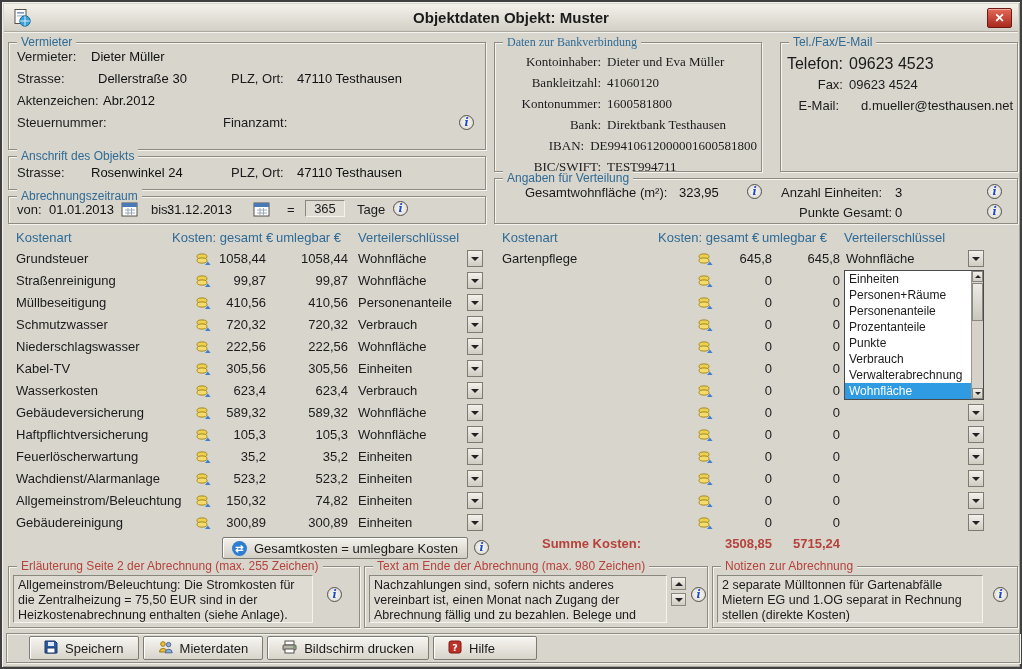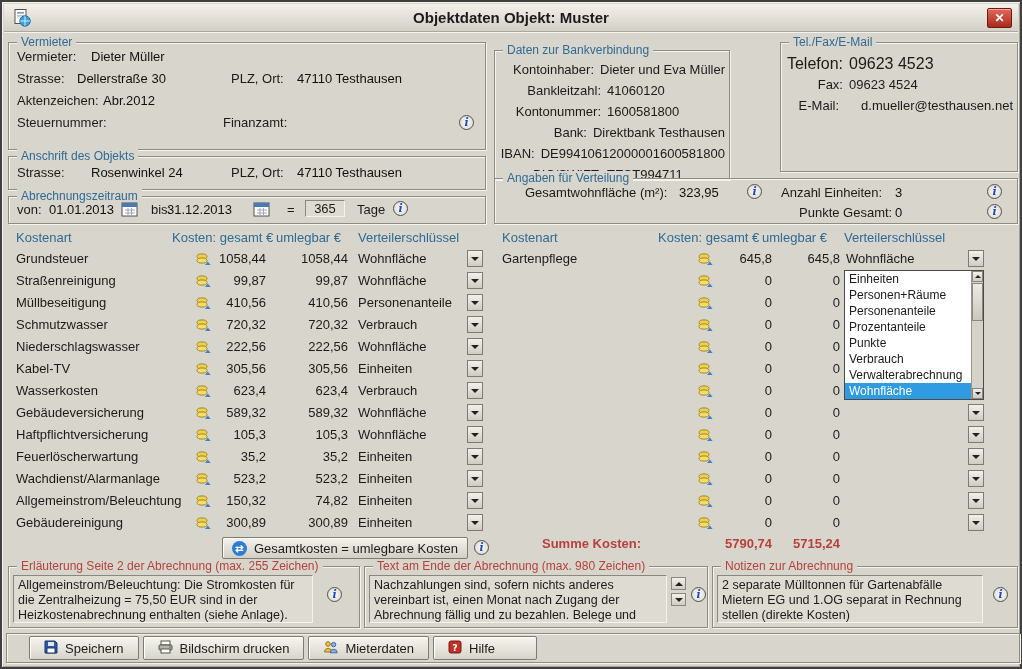--- a/index.html
+++ b/index.html
@@ -123,21 +123,21 @@
     <span class="close-btn">
       <span>✕</span>
     </span>
   </div>
 
   <div class="group" style="left:6px; top:40px; width:478px; height:108px;">
     <span class="legend">Vermieter</span>
     <span class="lbl" style="left:8px; top:6px;">Vermieter:</span>
     <span class="val" style="left:82px; top:6px;">Dieter Müller</span>
     <span class="lbl" style="left:8px; top:28px;">Strasse:</span>
-    <span class="val" style="left:68px; top:28px;">Dellerstraße 30</span>
+    <span class="val" style="left:89px; top:28px;">Dellerstraße 30</span>
     <span class="lbl" style="left:222px; top:28px;">PLZ, Ort:</span>
     <span class="val" style="left:288px; top:28px;">47110 Testhausen</span>
     <span class="lbl" style="left:8px; top:50px;">Aktenzeichen:</span>
     <span class="val" style="left:94px; top:50px;">Abr.2012</span>
     <span class="lbl" style="left:8px; top:72px;">Steuernummer:</span>
     <span class="val" style="left:100px; top:72px;"></span>
     <span class="lbl" style="left:214px; top:72px;">Finanzamt:</span>
     <span class="val" style="left:286px; top:72px;"></span>
     <span class="info" style="left:450px; top:72px;"></span>
   </div>
@@ -169,21 +169,21 @@
           <rect x="1" y="2" width="15" height="4" fill="#4a7ab5"></rect>
           <path d="M4 9 h10 M4 12 h10 M7 7 v7 M10.5 7 v7" stroke="#9aa8ba" stroke-width="1"></path>
         </svg>
     </span>
     <span class="eq" style="left:278px; top:5px;">=</span>
     <span class="tage-box" style="left:296px; top:3px;">365</span>
     <span class="lbl" style="left:348px; top:5px;">Tage</span>
     <span class="info" style="left:384px; top:4px;"></span>
   </div>
 
-  <div class="group" style="left:492px; top:48px; width:236px; height:130px;">
+  <div class="group" style="left:492px; top:40px; width:268px; height:130px;font-family:Liberation Serif, serif;">
     <span class="legend">Daten zur Bankverbindung</span>
     <div style="position:absolute; left:4px; top:8px; right:4px;">
 
     <div style="display:flex; height:21px; align-items:center; font-size:13px;">
           <span style="width:102px; text-align:right; margin-right:6px; white-space:nowrap;">Kontoinhaber:</span>
           <span style="white-space:nowrap;">Dieter und Eva Müller</span>
         </div>
         <div style="display:flex; height:21px; align-items:center; font-size:13px;">
           <span style="width:102px; text-align:right; margin-right:6px; white-space:nowrap;">Bankleitzahl:</span>
           <span style="white-space:nowrap;">41060120</span>
@@ -653,21 +653,21 @@
         </div>
         <div class="dd-item">
           <span>Verwalterabrechnung</span>
         </div>
         <div class="dd-item selected">
           <span>Wohnfläche</span>
         </div>
       </div>
 
     <span class="summe lab">Summe Kosten:</span>
-    <span class="summe g">5790,74</span>
+    <span class="summe g">3508,85</span>
     <span class="summe u">5715,24</span>
   </div>
 
   <div class="big-btn">
     <span class="sync">⇄</span>
     <span>Gesamtkosten = umlegbare Kosten</span>
   </div>
   <span class="info" style="left:472px; top:538px;"></span>
 
   <div class="group" style="left:6px; top:564px; width:352px; height:62px;">
@@ -700,42 +700,42 @@
     <div class="tb" style="min-width:96px;">
       <span>
         <svg width="14" height="14" viewBox="0 0 14 14">
             <path d="M1 1 h10 l2 2 v10 h-12 z" fill="#2c5aa0" stroke="#1a3a6e"></path>
             <rect x="4" y="2" width="6" height="4" fill="#dce8f8"></rect>
             <rect x="3" y="8" width="8" height="5" fill="#fff" stroke="#1a3a6e"></rect>
           </svg>
       </span>
       <span>Speichern</span>
     </div>
+    <div class="tb" style="min-width:120px;">
+      <span>
+        <svg width="15" height="14" viewBox="0 0 15 14">
+            <circle cx="5" cy="4" r="2.3" fill="#f0c040" stroke="#9a7a10"></circle>
+            <path d="M1.5 12 a3.6 3.6 0 0 1 7.2 0 z" fill="#f0c040" stroke="#9a7a10"></path>
+            <circle cx="10.6" cy="4.6" r="2.2" fill="#90b0d8" stroke="#4a6a9a"></circle>
+            <path d="M7.2 12.8 a3.4 3.4 0 0 1 7 0 z" fill="#90b0d8" stroke="#4a6a9a"></path>
+          </svg>
+      </span>
+      <span>Mieterdaten</span>
+    </div>
     <div class="tb" style="min-width:132px;">
       <span>
         <svg width="15" height="14" viewBox="0 0 15 14">
             <rect x="3" y="1" width="9" height="4" fill="#fff" stroke="#55524b"></rect>
             <rect x="1" y="5" width="13" height="5" rx="1" fill="#b8b5ad" stroke="#55524b"></rect>
             <rect x="3" y="9" width="9" height="4" fill="#fff" stroke="#55524b"></rect>
             <circle cx="12" cy="7" r="0.9" fill="#4a9a4a"></circle>
           </svg>
       </span>
       <span>Bildschirm drucken</span>
     </div>
-    <div class="tb" style="min-width:120px;">
-      <span>
-        <svg width="15" height="14" viewBox="0 0 15 14">
-            <circle cx="5" cy="4" r="2.3" fill="#f0c040" stroke="#9a7a10"></circle>
-            <path d="M1.5 12 a3.6 3.6 0 0 1 7.2 0 z" fill="#f0c040" stroke="#9a7a10"></path>
-            <circle cx="10.6" cy="4.6" r="2.2" fill="#90b0d8" stroke="#4a6a9a"></circle>
-            <path d="M7.2 12.8 a3.4 3.4 0 0 1 7 0 z" fill="#90b0d8" stroke="#4a6a9a"></path>
-          </svg>
-      </span>
-      <span>Mieterdaten</span>
-    </div>
     <div class="tb" style="min-width:104px;">
       <span>
         <svg width="14" height="14" viewBox="0 0 14 14">
             <rect x="1" y="1" width="12" height="12" rx="2" fill="#c03028" stroke="#7a1a14"></rect>
             <text x="7" y="10.5" font-size="9.5" fill="#fff" text-anchor="middle" font-weight="bold" font-family="DejaVu Sans, sans-serif">?</text>
           </svg>
       </span>
       <span>Hilfe</span>
     </div>
   </div>

